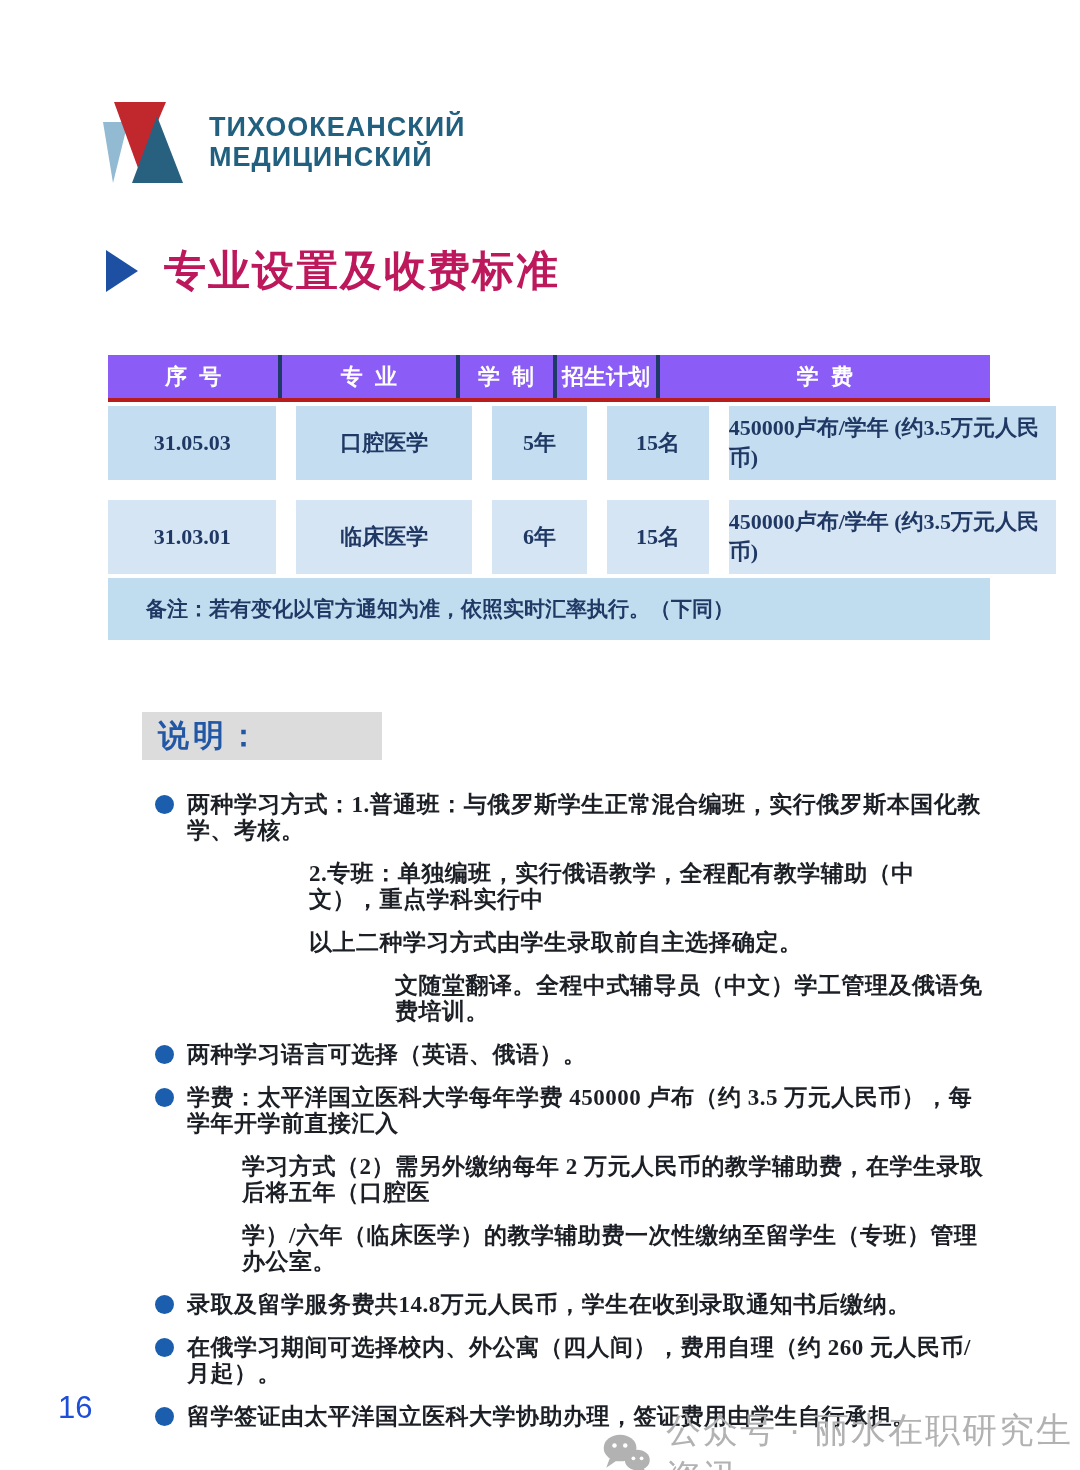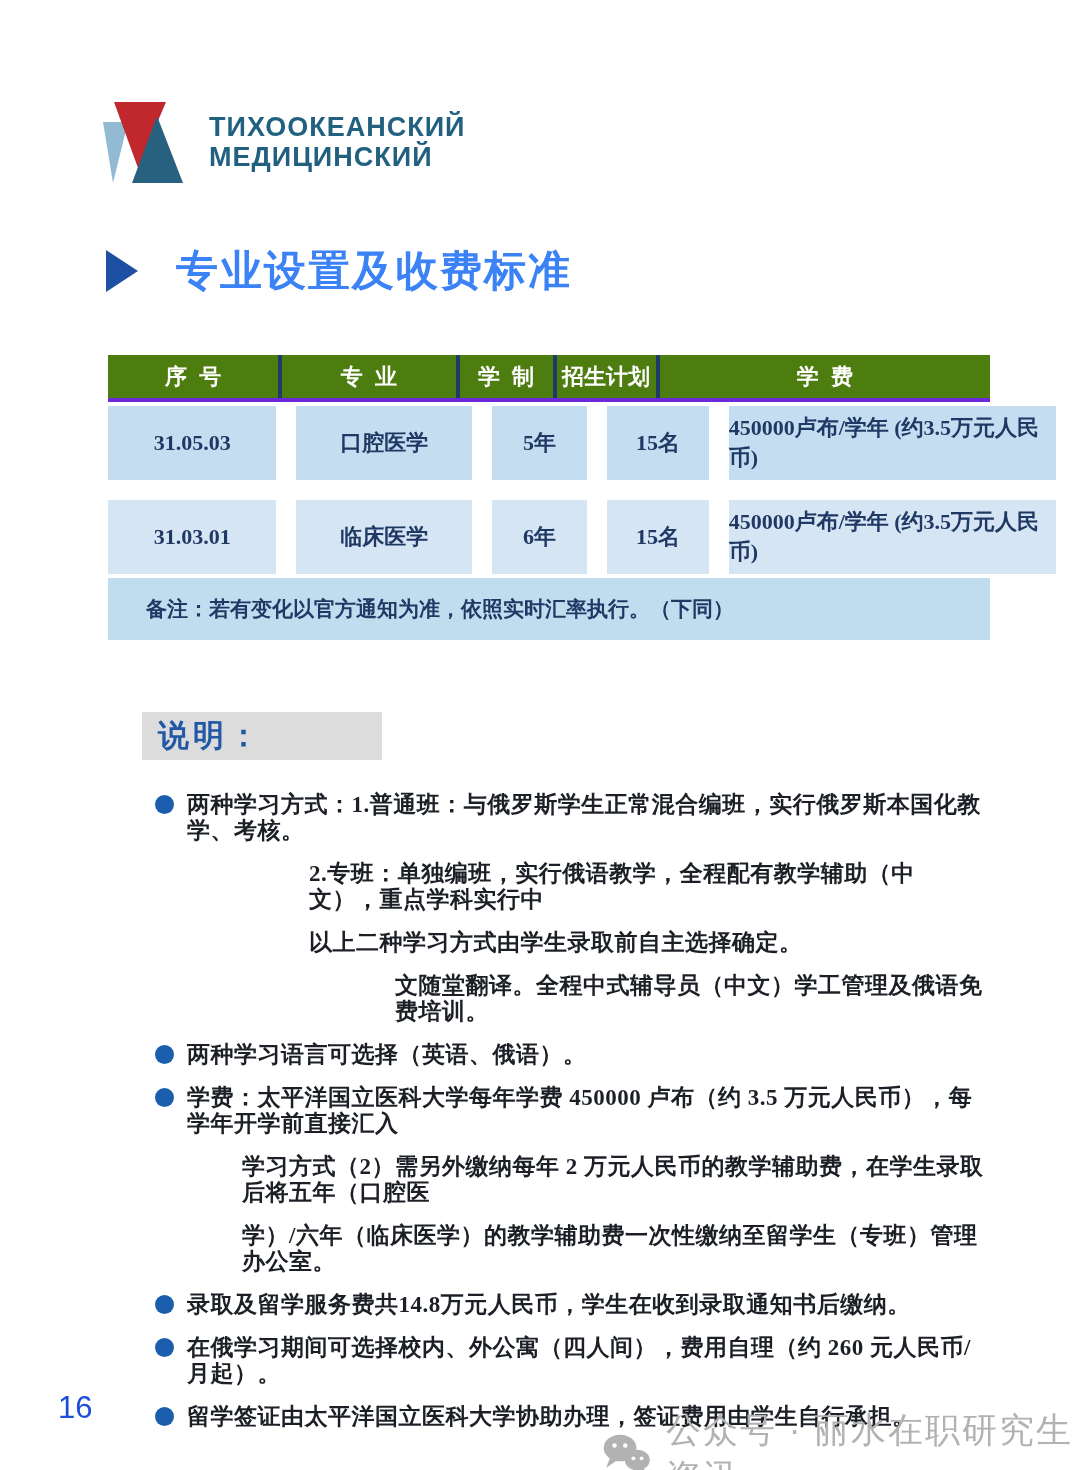--- a/index.html
+++ b/index.html
@@ -21,28 +21,28 @@
   .section-title { position:absolute; left:106px; top:243px; display:flex; align-items:center; }
   .tri-icon {
     width:0; height:0;
     border-left:32px solid #1d50a2;
     border-top:21px solid transparent;
     border-bottom:21px solid transparent;
     margin-right:26px;
   }
   .section-title .title-text {
     font-family:"Liberation Sans", sans-serif; font-weight:bold;
-    color:#3b82f6; font-size:42px; letter-spacing:2px;margin-left:12px;
+    color:#be185d; font-size:42px; letter-spacing:2px;
   }
 
   
   .fee-table { position:absolute; left:108px; top:355px; width:882px; }
   .t-head {
     display:grid; grid-template-columns:19.3% 20.1% 11% 11.7% 37.9%;
-    background:#4d7c0f; border-bottom:4px solid #6d28d9; height:47px;
+    background:#8b5cf6; border-bottom:4px solid #b91c1c; height:47px;
   }
   .t-head .hcell {
     display:flex; align-items:center; justify-content:center;
     color:#ffffff; font-family:"Liberation Sans", sans-serif; font-weight:bold;
     font-size:22px; white-space:pre; border-left:4px solid #1e3a66;
   }
   .t-head .hcell:first-child { border-left:none; }
   .t-body {
     display:grid; grid-template-columns:19.1% 19.9% 10.8% 11.5% 37.1%;
     gap:20px; background:#ffffff; padding-top:4px;

